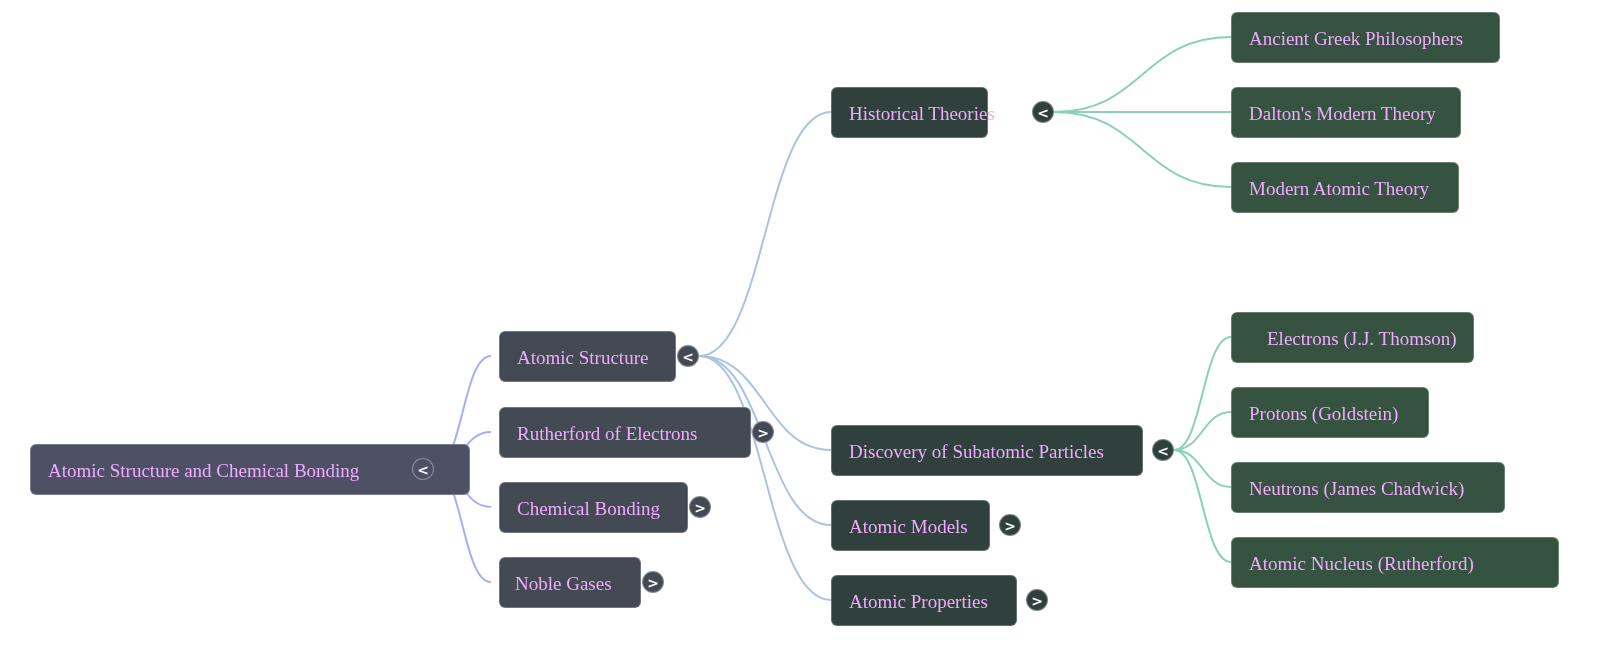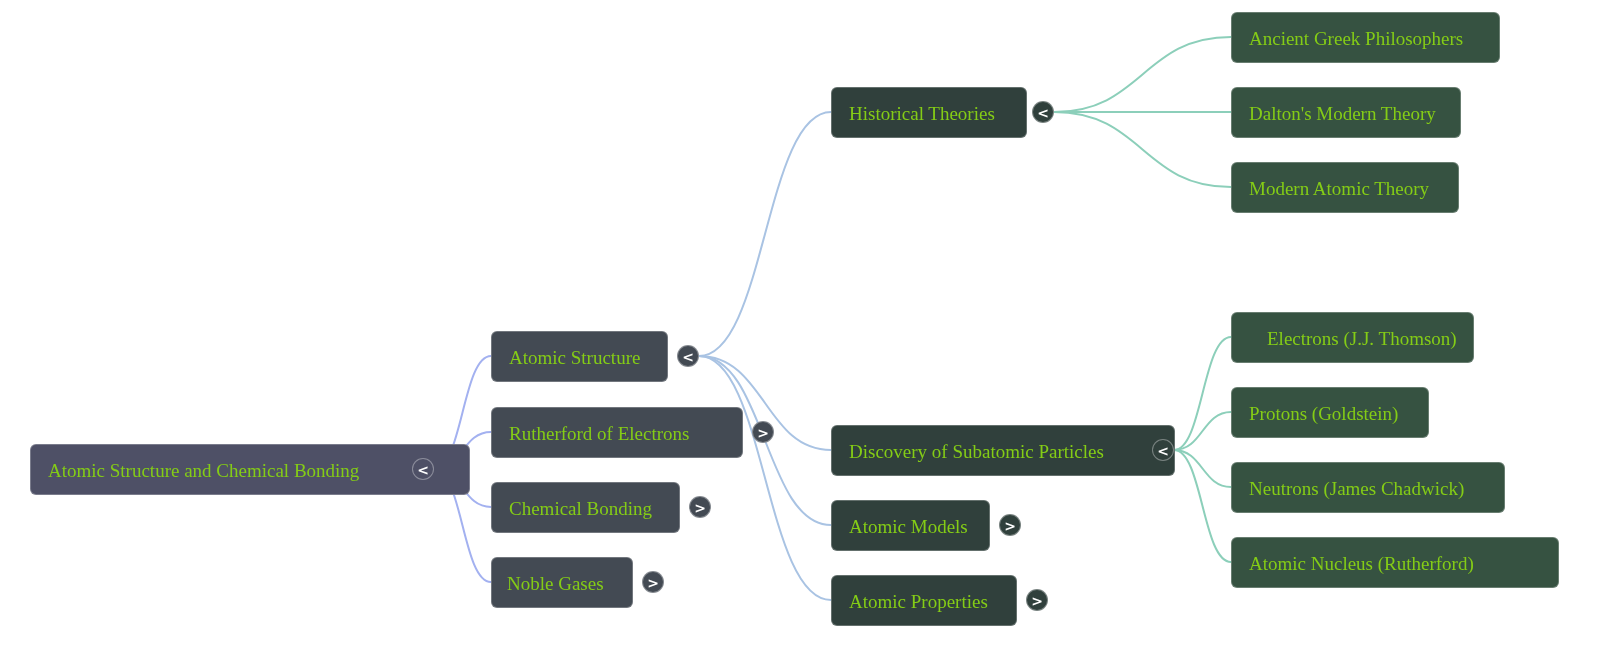--- a/index.html
+++ b/index.html
@@ -1,23 +1,23 @@
 <!DOCTYPE html>
 <html><head>
 <meta charset="utf-8">
 <style>
   html, body { margin: 0; padding: 0; background: #ffffff; }
   body { width: 1600px; height: 651px; position: relative; overflow: hidden;
          font-family: "Liberation Serif", "DejaVu Serif", serif; }
   #links { position: absolute; left: 0; top: 0; width: 1600px; height: 651px; }
   .node { position: absolute; box-sizing: border-box; height: 51px; border-radius: 6px;
-          color: #84cc16; font-size: 19px; line-height: 51px; padding: 0 17px;
+          color: #f0abfc; font-size: 19px; line-height: 51px; padding: 0 17px;
           white-space: nowrap; cursor: pointer; border: 1px solid rgba(255,255,255,0.25); }
   .lvl0 { background: #4e5066; }
-  .lvl1 { background: #434a53; }
+  .lvl1 { background: #434a53; margin-left: 8px; }
   .lvl2 { background: #30403c; }
   .lvl3 { background: #365241; }
   .toggle { position: absolute; width: 22px; height: 22px; border-radius: 50%;
             color: #ffffff; font-family: "DejaVu Sans", sans-serif; font-size: 14px;
             font-weight: bold; line-height: 22px; text-align: center; cursor: pointer;
             border: 1px solid rgba(255,255,255,0.35); box-sizing: border-box; }
   .t0 { background: #4e5066; }
   .t1 { background: #434a53; }
   .t2 { background: #30403c; }
 </style>
@@ -50,24 +50,24 @@
 
 <div class="node lvl1" style="left:491px;top:407px;width:252px;">Rutherford of Electrons</div>
 <div class="toggle t1" style="left:752px;top:421px;">&gt;</div>
 
 <div class="node lvl1" style="left:491px;top:482px;width:189px;">Chemical Bonding</div>
 <div class="toggle t1" style="left:689px;top:496px;">&gt;</div>
 
 <div class="node lvl1" style="left:491px;top:557px;width:142px;padding-left:15px;">Noble Gases</div>
 <div class="toggle t1" style="left:642px;top:571px;">&gt;</div>
 
-<div class="node lvl2" style="left:831px;top:87px;width:196px;">Historical Theories</div>
+<div class="node lvl2" style="left:831px;top:87px;width:157px;">Historical Theories</div>
 <div class="toggle t2" style="left:1032px;top:101px;">&lt;</div>
 
-<div class="node lvl2" style="left:831px;top:425px;width:344px;">Discovery of Subatomic Particles</div>
+<div class="node lvl2" style="left:831px;top:425px;width:312px;">Discovery of Subatomic Particles</div>
 <div class="toggle t2" style="left:1152px;top:439px;">&lt;</div>
 
 <div class="node lvl2" style="left:831px;top:500px;width:159px;">Atomic Models</div>
 <div class="toggle t2" style="left:999px;top:514px;">&gt;</div>
 
 <div class="node lvl2" style="left:831px;top:575px;width:186px;">Atomic Properties</div>
 <div class="toggle t2" style="left:1026px;top:589px;">&gt;</div>
 
 <div class="node lvl3" style="left:1231px;top:12px;width:269px;">Ancient Greek Philosophers</div>
 <div class="node lvl3" style="left:1231px;top:87px;width:230px;">Dalton's Modern Theory</div>

